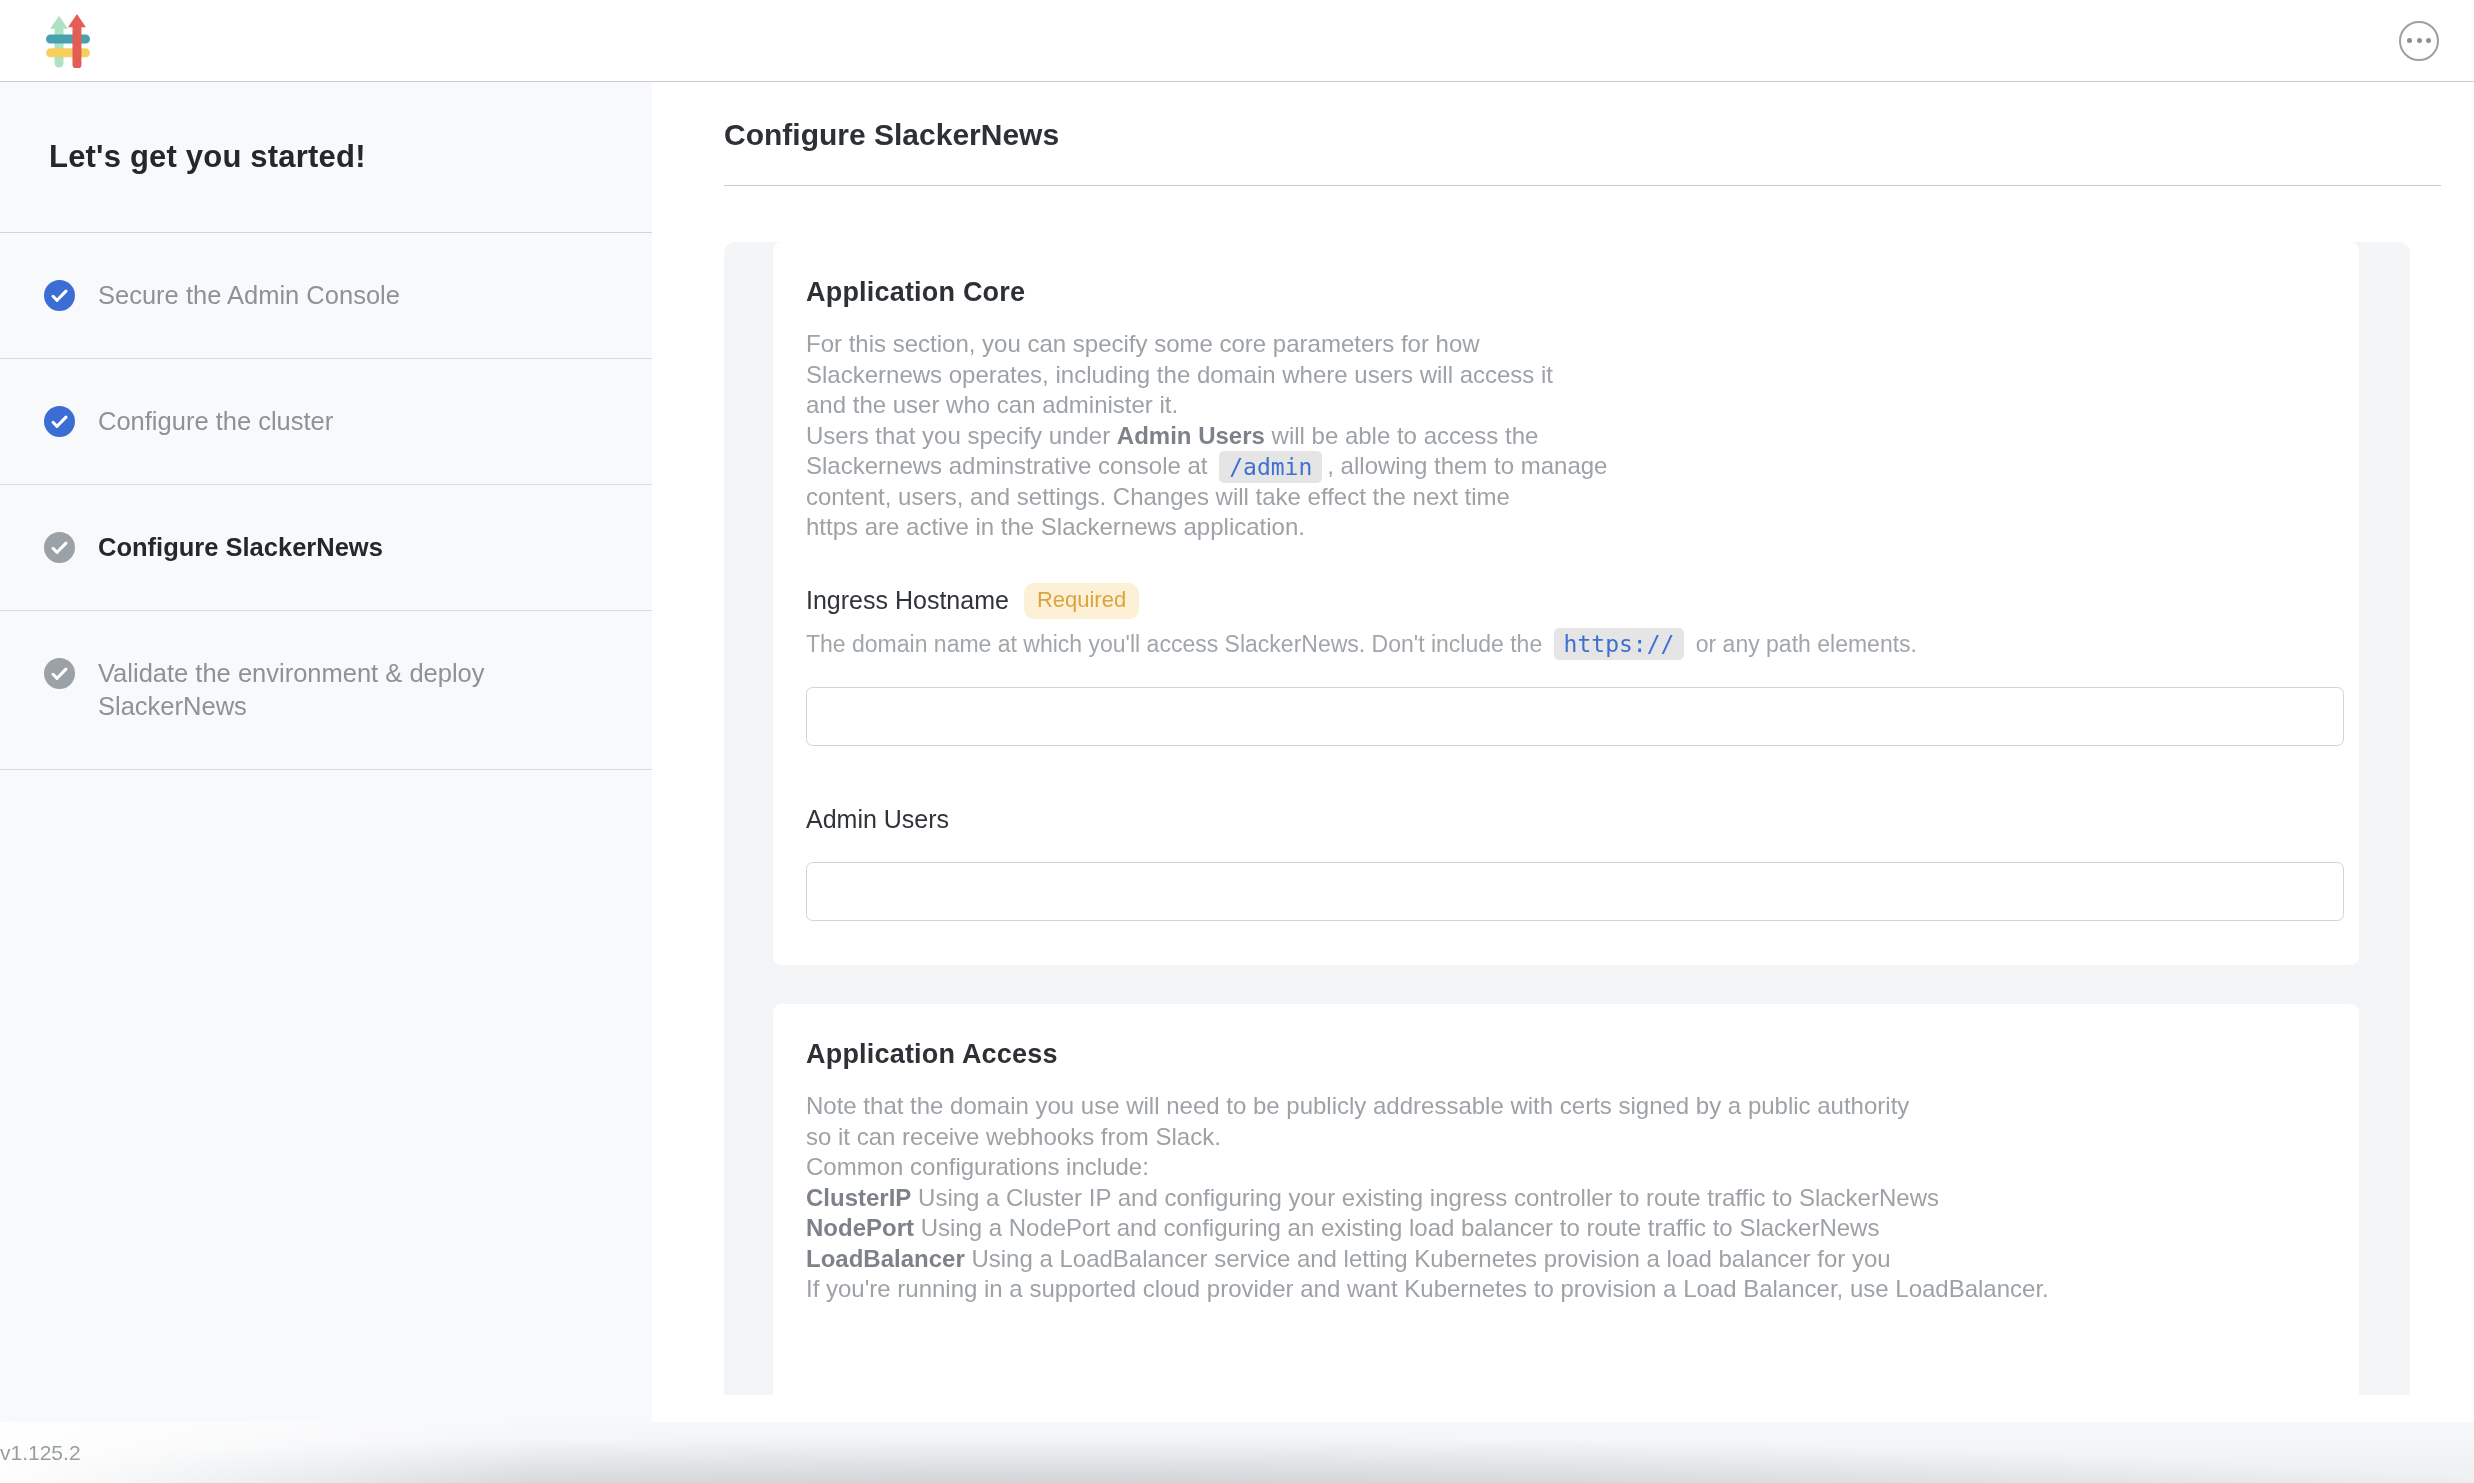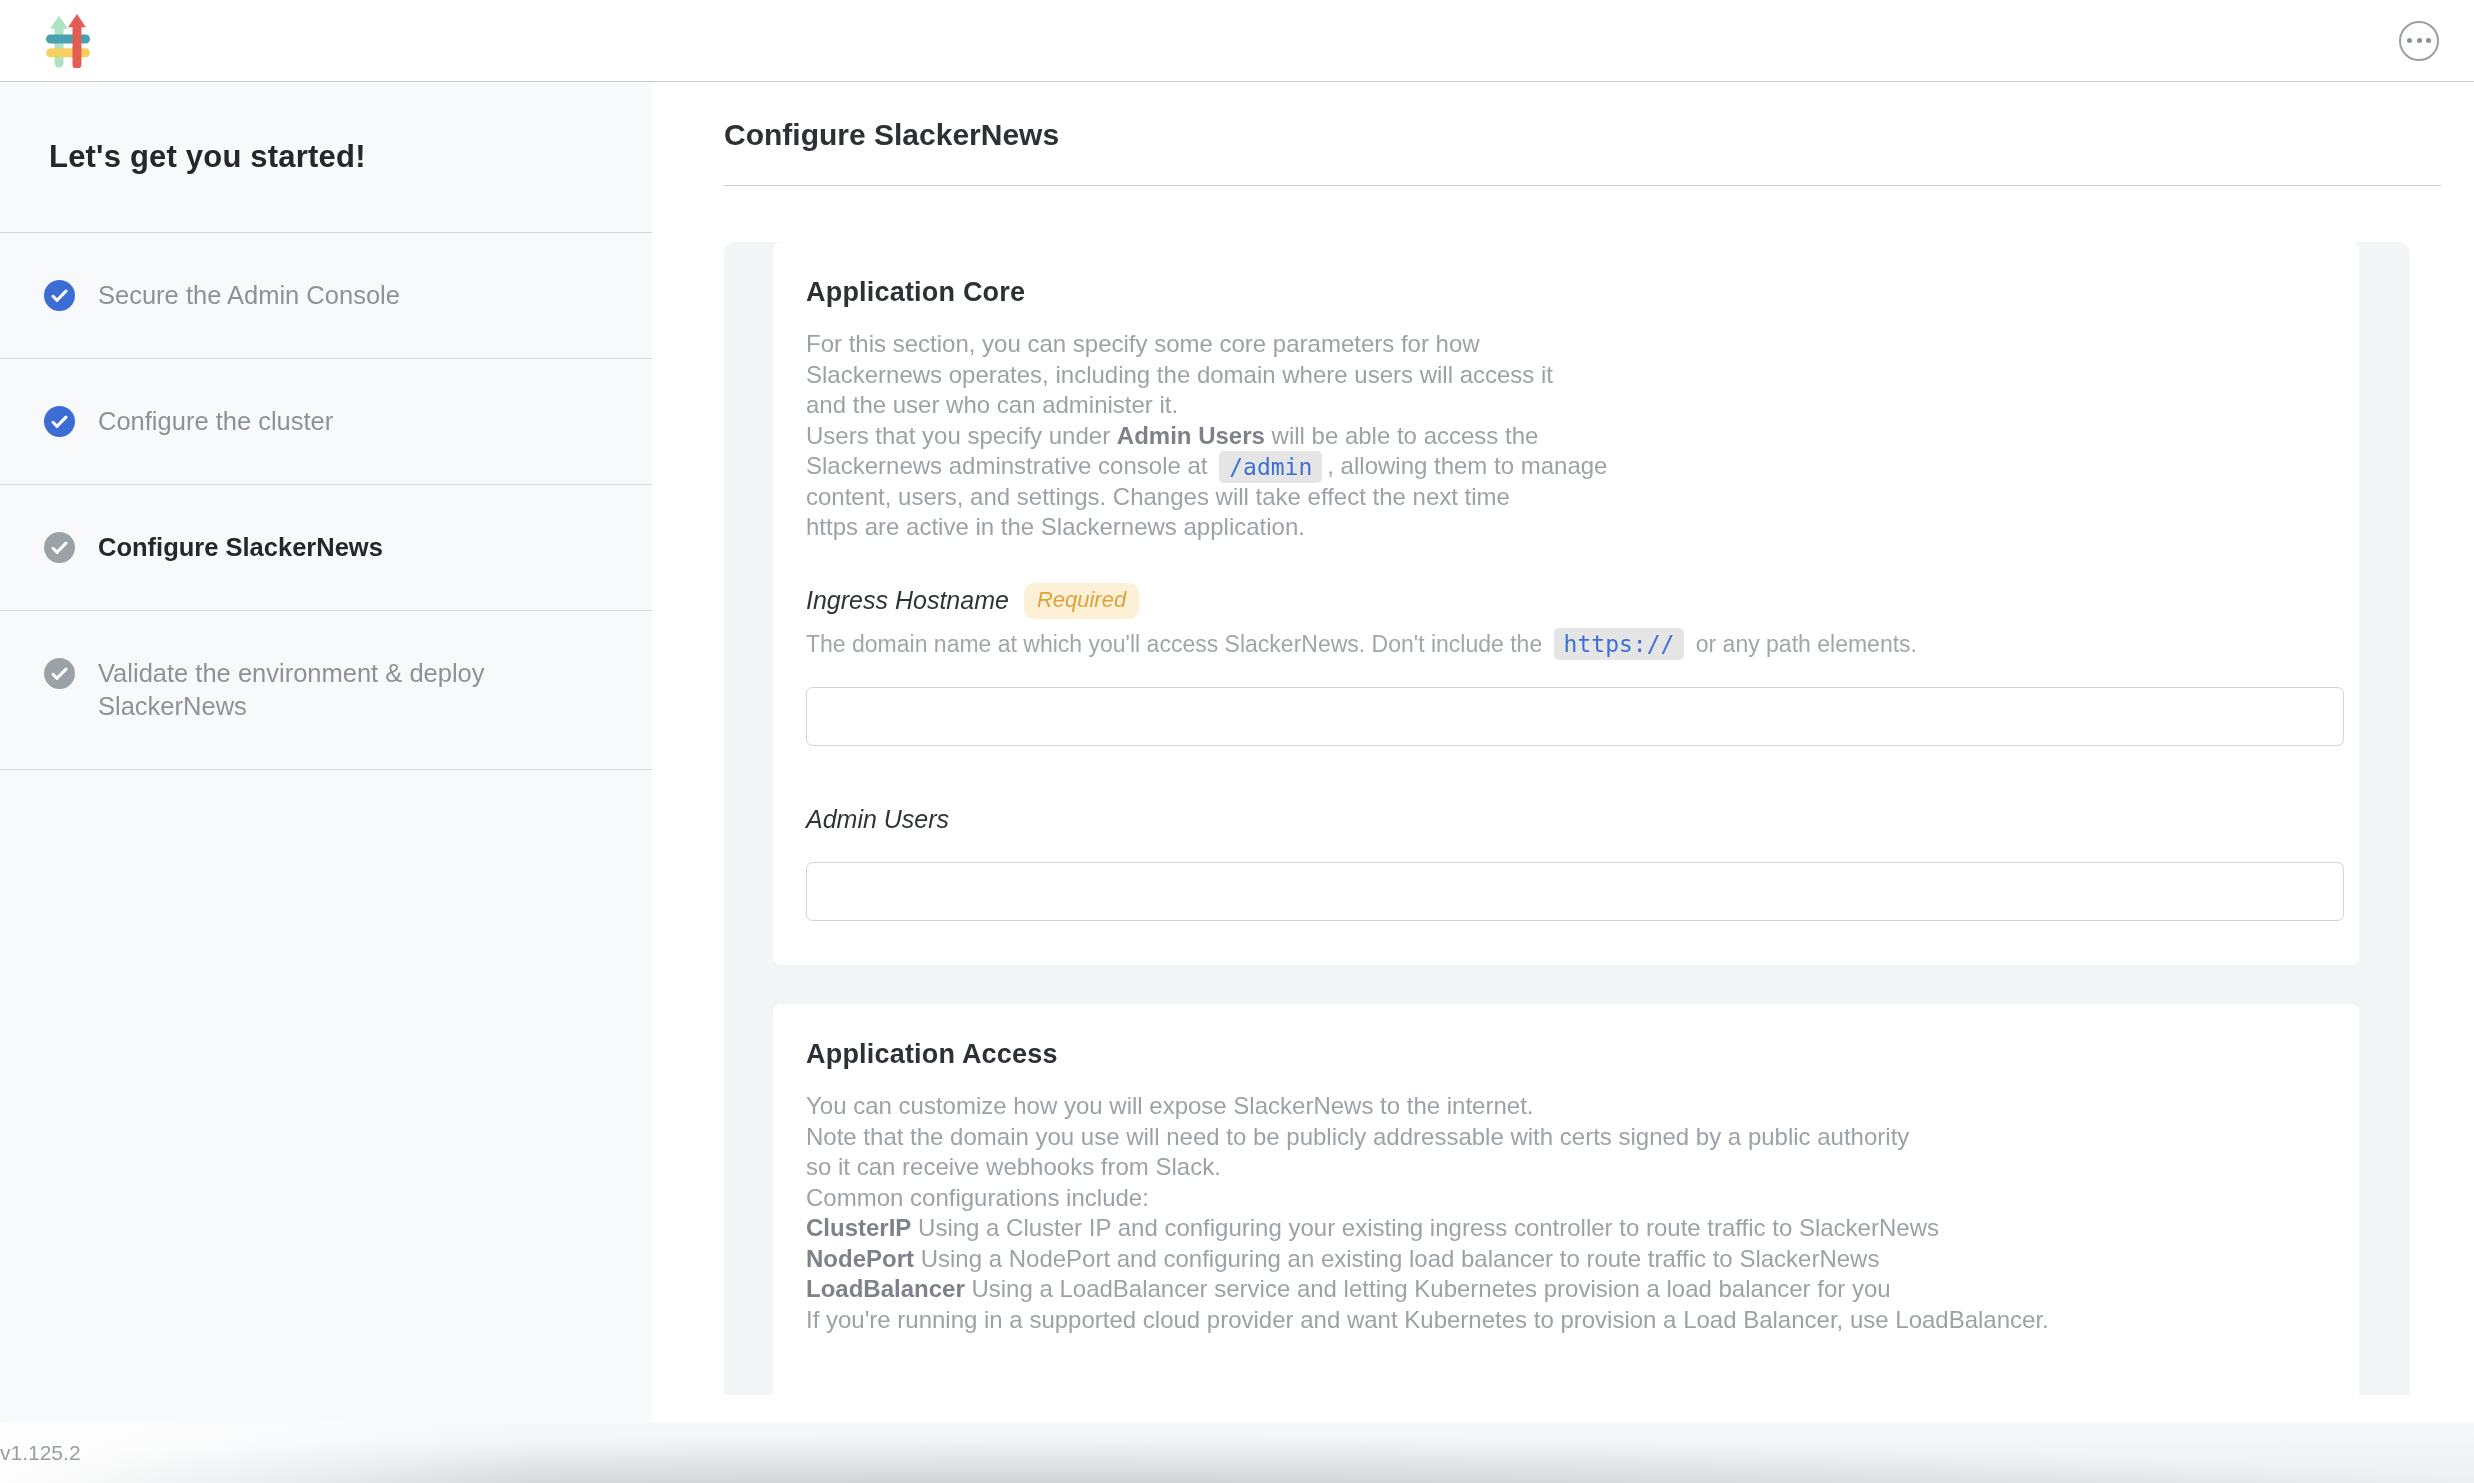--- a/index.html
+++ b/index.html
@@ -85,21 +85,21 @@
   .seg-bold { font-weight: bold; color: #7d828a; }
   .seg-code {
     font-family: "DejaVu Sans Mono", "Liberation Mono", monospace;
     font-size: 23px; color: #3e70d3; background: #e5e5e5;
     padding: 2.5px 10px 3.3px; border-radius: 5px; margin: 0 5px;
     white-space: nowrap;
   }
 
   .field { margin-top: 40px; }
   .field + .field { margin-top: 59px; }
-  .label-row { display: flex; align-items: center; gap: 15px; font-style: italic; }
+  .label-row { display: flex; align-items: center; gap: 15px; }
   .field-label { font-size: 25px; font-weight: 500; color: #303439; }
   .required-badge {
     font-size: 22px; color: #dda43e; background: #fcf1d7;
     padding: 4.1px 13px 5.8px; border-radius: 10px;
   }
   .field-help { margin-top: 10px; font-size: 23px; line-height: 30px; color: #a1a6ab; }
   .field-help .rich-line { min-height: 30px; }
   .text-input {
     display: block;
     margin-top: 28px;
@@ -219,21 +219,20 @@
           <div class="label-row">
             <span class="field-label">Admin Users</span>
           </div>
           <input class="text-input" type="text" value="" style="">
         </div>
       </section>
 
       <section class="card card-2">
         <h2 class="card-title">Application Access</h2>
         <div class="desc">
-            <div class="rich-line"><span>You can customize how you will expose SlackerNews to the internet.</span></div>
             <div class="rich-line"><span>Note that the domain you use will need to be publicly addressable with certs signed by a public authority</span></div>
             <div class="rich-line"><span>so it can receive webhooks from Slack.</span></div>
             <div class="rich-line"><span>Common configurations include:</span></div>
             <div class="rich-line"><span class="seg-bold">ClusterIP</span><span> Using a Cluster IP and configuring your existing ingress controller to route traffic to SlackerNews</span></div>
             <div class="rich-line"><span class="seg-bold">NodePort</span><span> Using a NodePort and configuring an existing load balancer to route traffic to SlackerNews</span></div>
             <div class="rich-line"><span class="seg-bold">LoadBalancer</span><span> Using a LoadBalancer service and letting Kubernetes provision a load balancer for you</span></div>
             <div class="rich-line"><span>If you're running in a supported cloud provider and want Kubernetes to provision a Load Balancer, use LoadBalancer.</span></div>
           </div>
       </section>
 

